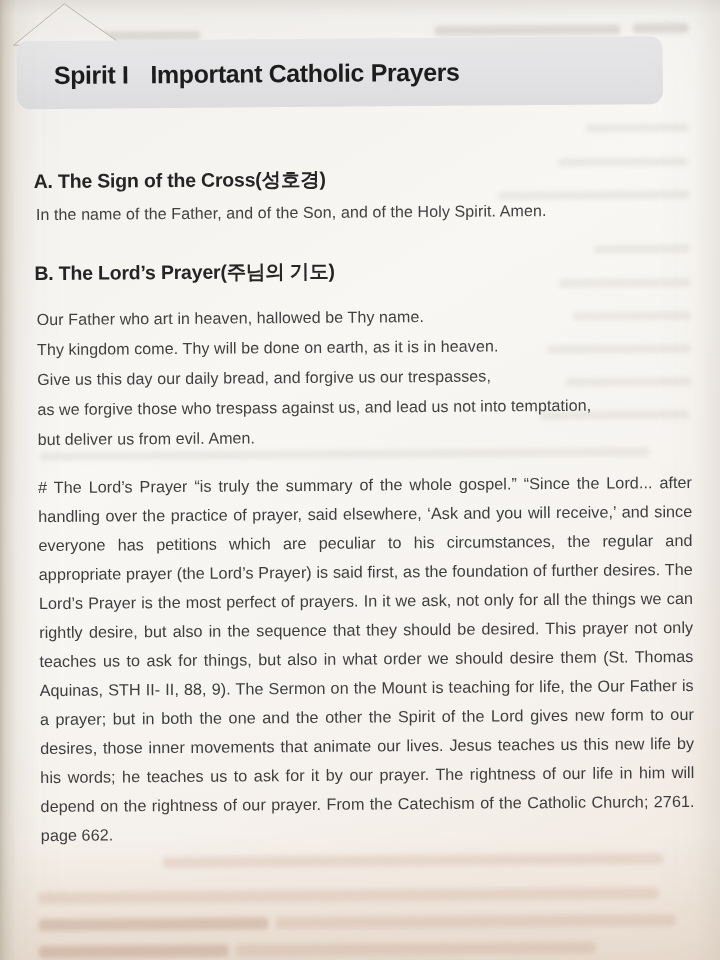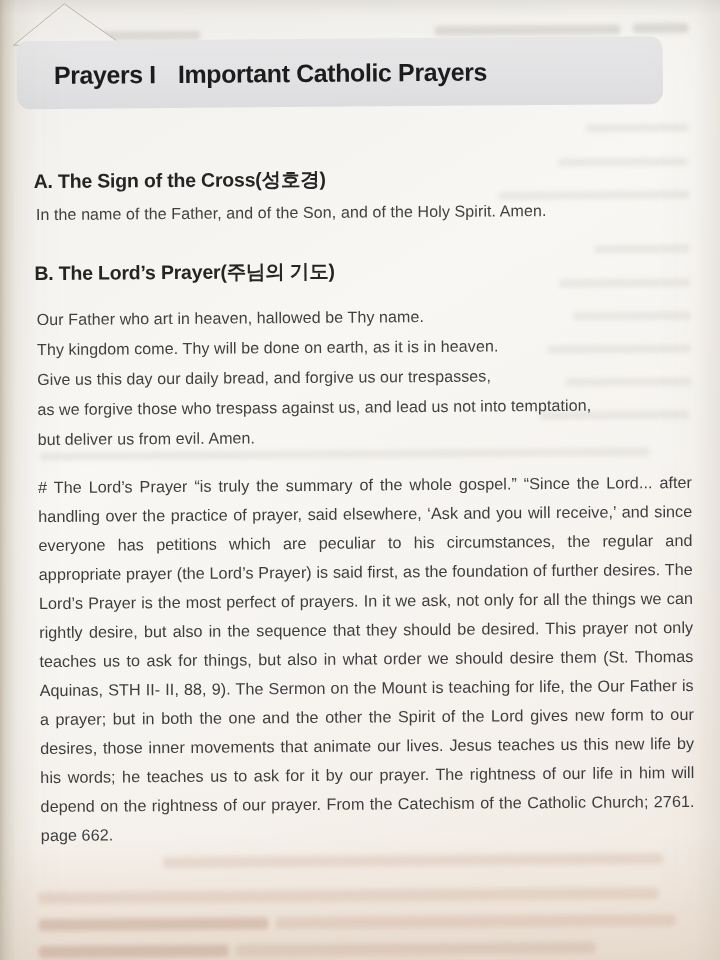--- a/index.html
+++ b/index.html
@@ -89,21 +89,21 @@
   <div class="bleed faint" style="left:540px; top:413px; width:150px; height:9px;"></div>
   <div class="bleed faint" style="left:40px;  top:450px; width:610px; height:9px;"></div>
   <div class="bleed warm" style="left:160px; top:856px; width:500px; height:11px;"></div>
   <div class="bleed warm" style="left:35px;  top:890px; width:620px; height:12px;"></div>
   <div class="bleed warm2" style="left:35px;  top:917px; width:230px; height:12px;"></div>
   <div class="bleed warm" style="left:272px; top:917px; width:400px; height:12px;"></div>
   <div class="bleed warm2" style="left:35px;  top:944px; width:190px; height:12px;"></div>
   <div class="bleed warm" style="left:232px; top:944px; width:360px; height:12px;"></div>
 
   <div class="chapter-bar">
-    <span class="chapter-label">Prayers I</span>
+    <span class="chapter-label">Spirit I</span>
     <span class="chapter-gap"></span>
     <span class="chapter-title">Important Catholic Prayers</span>
   </div>
 
   <div class="heading" id="secA-heading">A. The Sign of the Cross(성호경)</div>
   <div class="bodyline" id="secA-body">In the name of the Father, and of the Son, and of the Holy Spirit. Amen.</div>
 
   <div class="heading" id="secB-heading">B. The Lord’s Prayer(주님의 기도)</div>
   <div class="prayer">
     <div>Our Father who art in heaven, hallowed be Thy name.</div>

